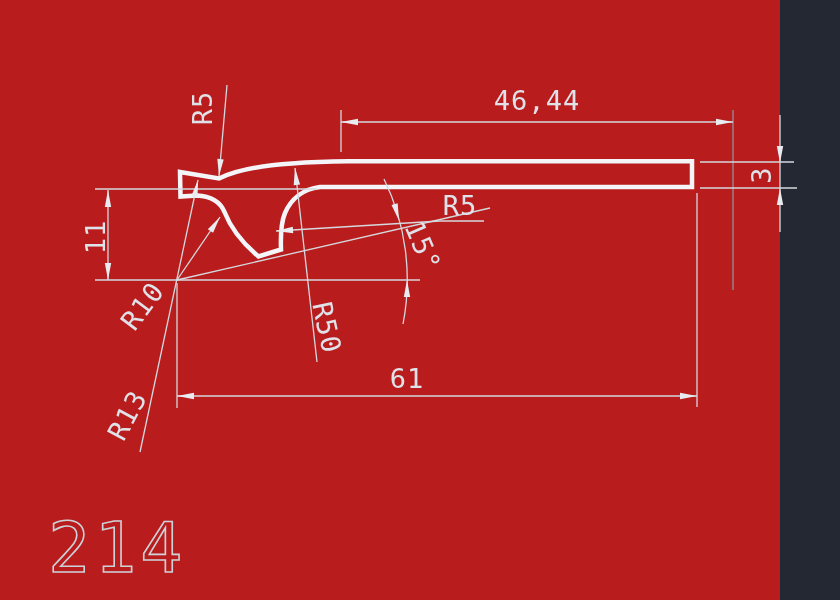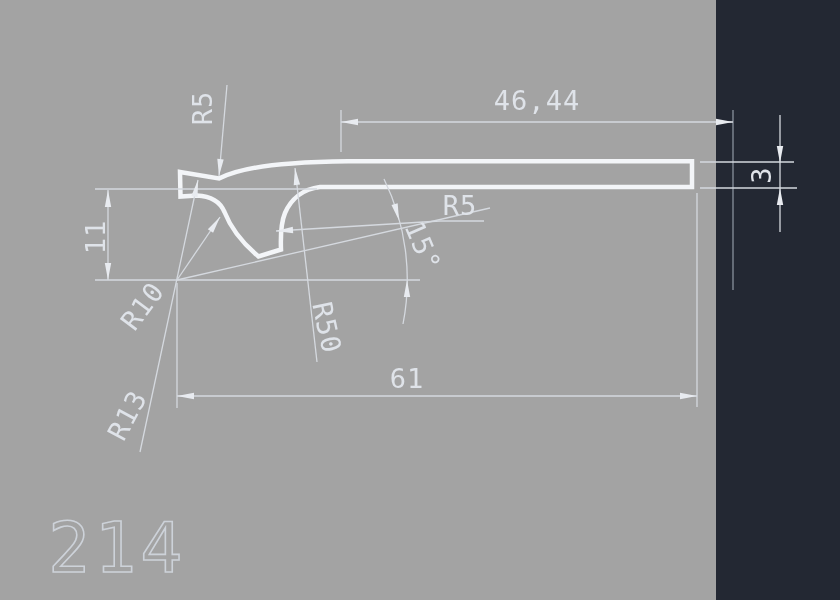--- a/index.html
+++ b/index.html
@@ -6,23 +6,23 @@
     margin: 0;
     padding: 0;
     background: #232833;
     width: 840px;
     height: 600px;
     overflow: hidden;
     font-family: "DejaVu Sans Mono", monospace;
   }
   .viewport {
     position: relative;
-    width: 716px;
+    width: 780px;
     height: 600px;
-    background: #a3a3a3;
+    background: #b91c1c;
   }
   svg { display: block; }
   .profile {
     fill: none;
     stroke: #f3f5f8;
     stroke-width: 4.5;
     stroke-linejoin: miter;
     stroke-miterlimit: 6;
   }
   .dim {

